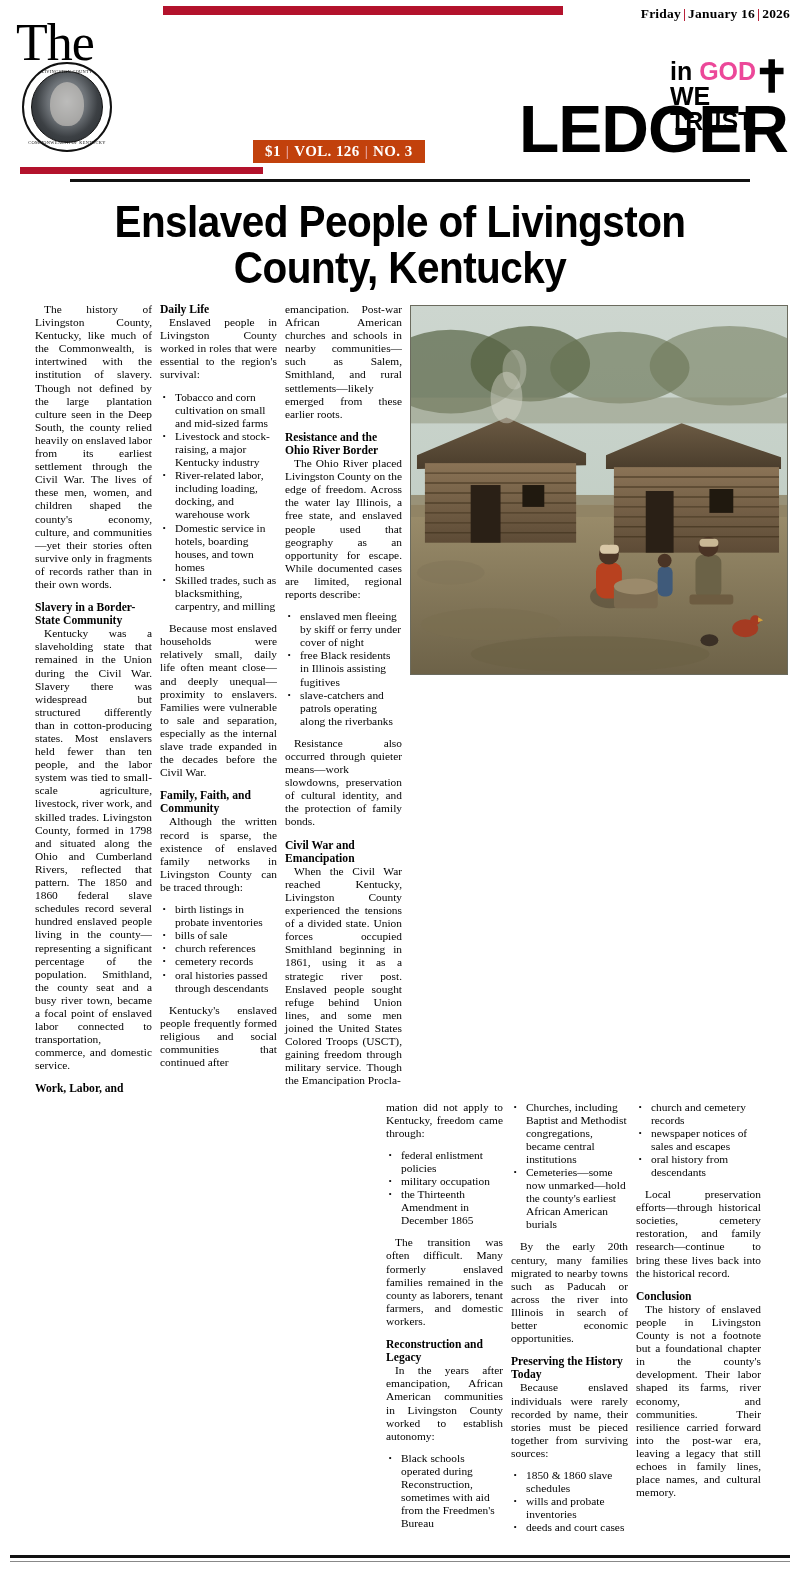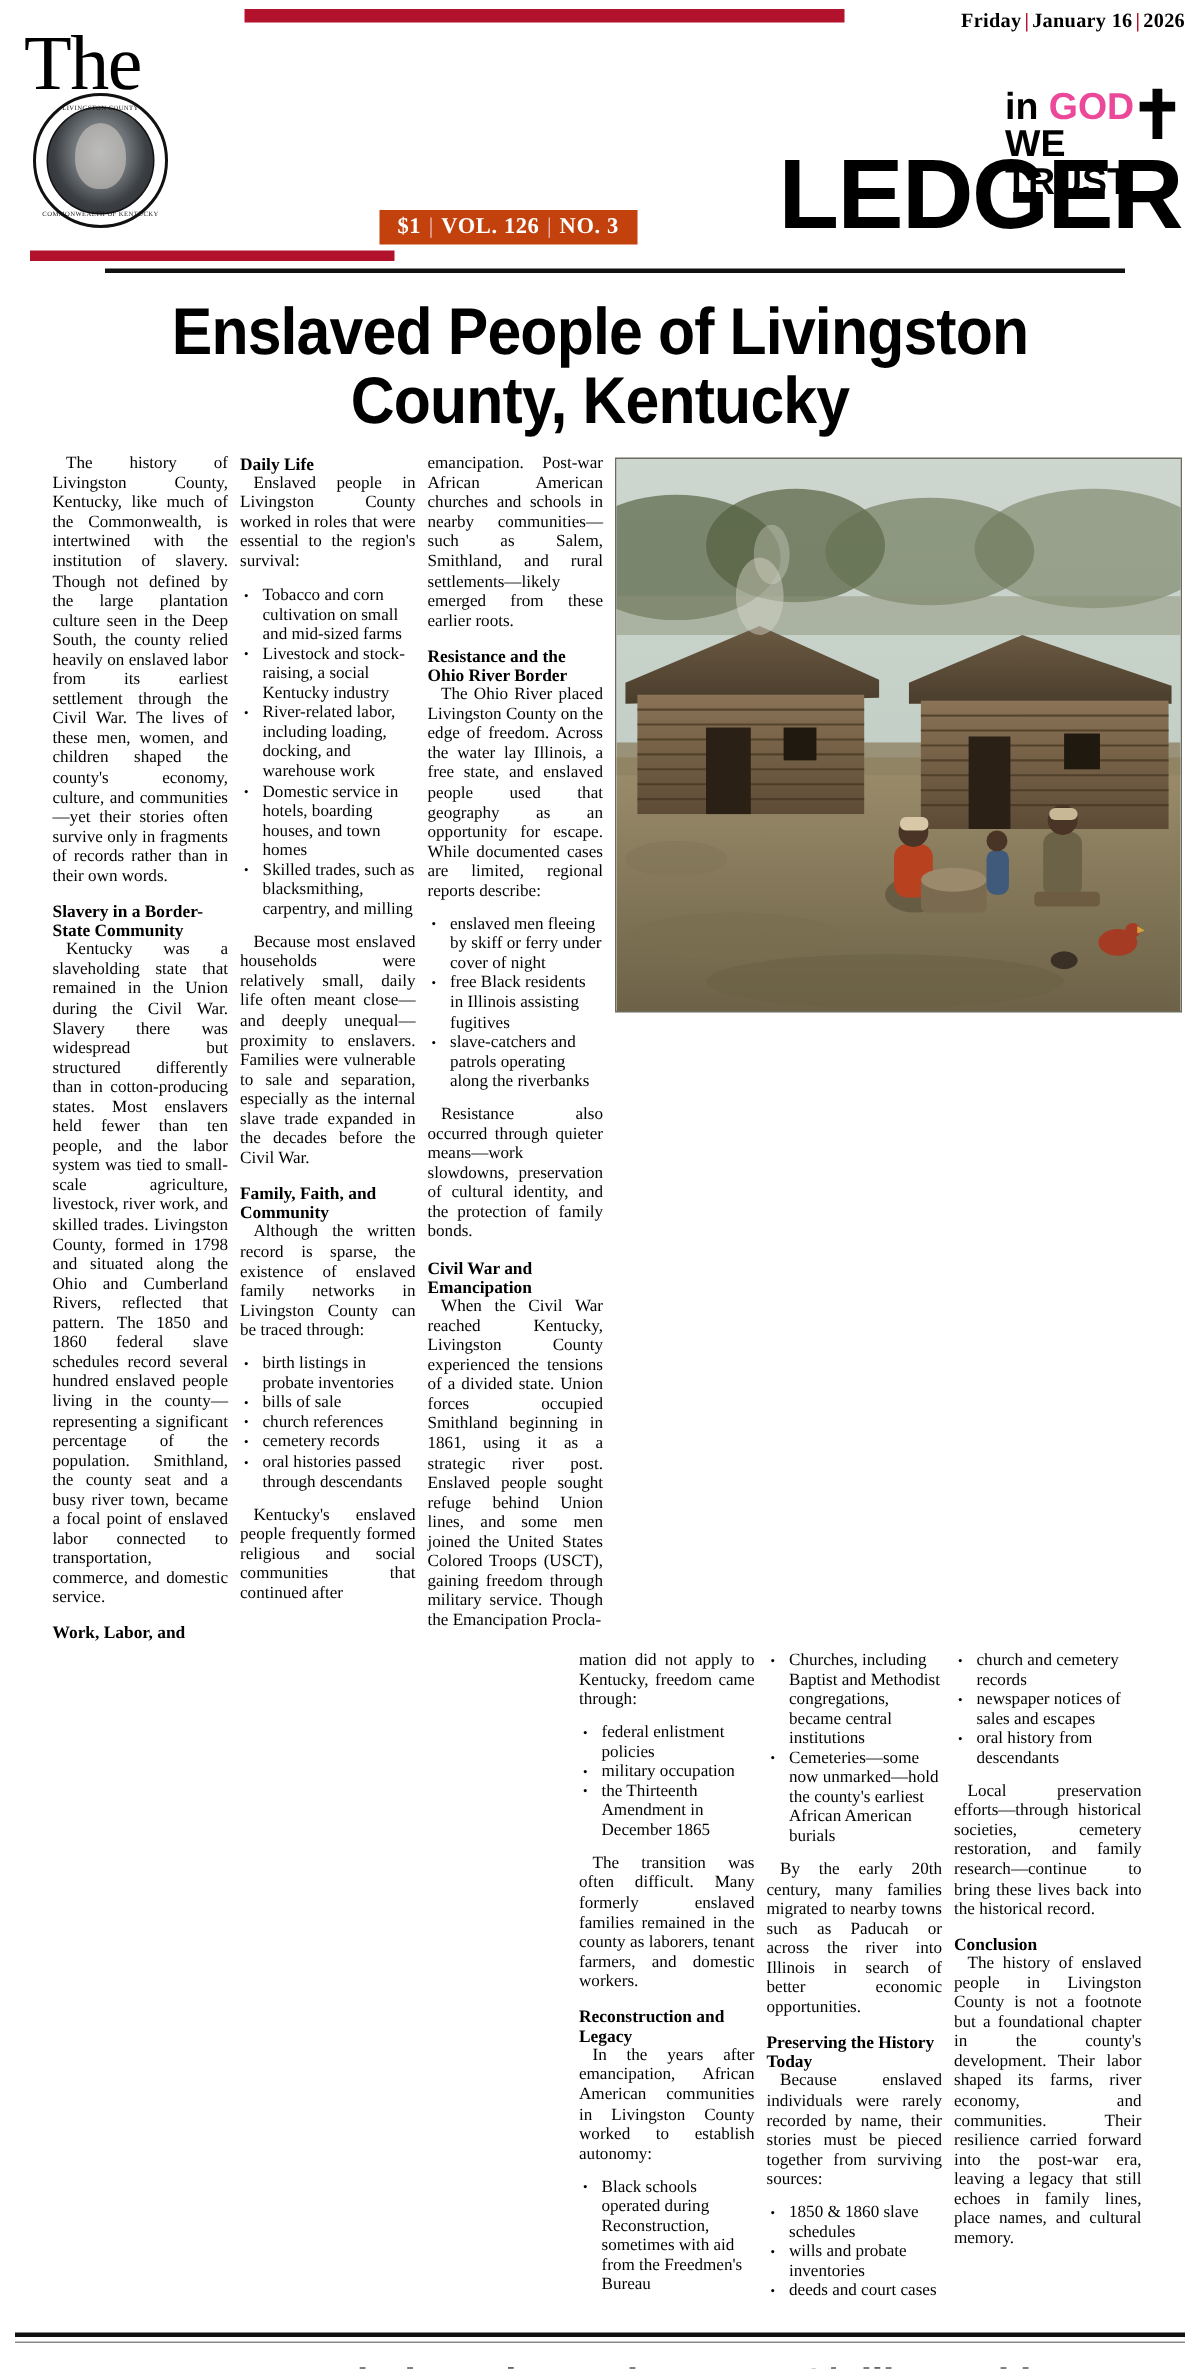--- a/index.html
+++ b/index.html
@@ -130,21 +130,21 @@
           <h3>Slavery in a Border-State Community</h3>
           <p class="body">Kentucky was a slaveholding state that remained in the Union during the Civil War. Slavery there was widespread but structured differently than in cotton-producing states. Most enslavers held fewer than ten people, and the labor system was tied to small-scale agriculture, livestock, river work, and skilled trades. Livingston County, formed in 1798 and situated along the Ohio and Cumberland Rivers, reflected that pattern. The 1850 and 1860 federal slave schedules record several hundred enslaved people living in the county—representing a significant percentage of the population. Smithland, the county seat and a busy river town, became a focal point of enslaved labor connected to transportation, commerce, and domestic service.</p>
           <h3>Work, Labor, and</h3>
         </div>
 
         <div class="col">
           <h3 style="margin-top:0">Daily Life</h3>
           <p class="body">Enslaved people in Livingston County worked in roles that were essential to the region's survival:</p>
           <ul>
             <li>Tobacco and corn cultivation on small and mid-sized farms</li>
-            <li>Livestock and stock-raising, a social Kentucky industry</li>
+            <li>Livestock and stock-raising, a major Kentucky industry</li>
             <li>River-related labor, including loading, docking, and warehouse work</li>
             <li>Domestic service in hotels, boarding houses, and town homes</li>
             <li>Skilled trades, such as blacksmithing, carpentry, and milling</li>
           </ul>
           <p class="body">Because most enslaved households were relatively small, daily life often meant close—and deeply unequal—proximity to enslavers. Families were vulnerable to sale and separation, especially as the internal slave trade expanded in the decades before the Civil War.</p>
           <h3>Family, Faith, and Community</h3>
           <p class="body">Although the written record is sparse, the existence of enslaved family networks in Livingston County can be traced through:</p>
           <ul>
             <li>birth listings in probate inventories</li>
             <li>bills of sale</li>

